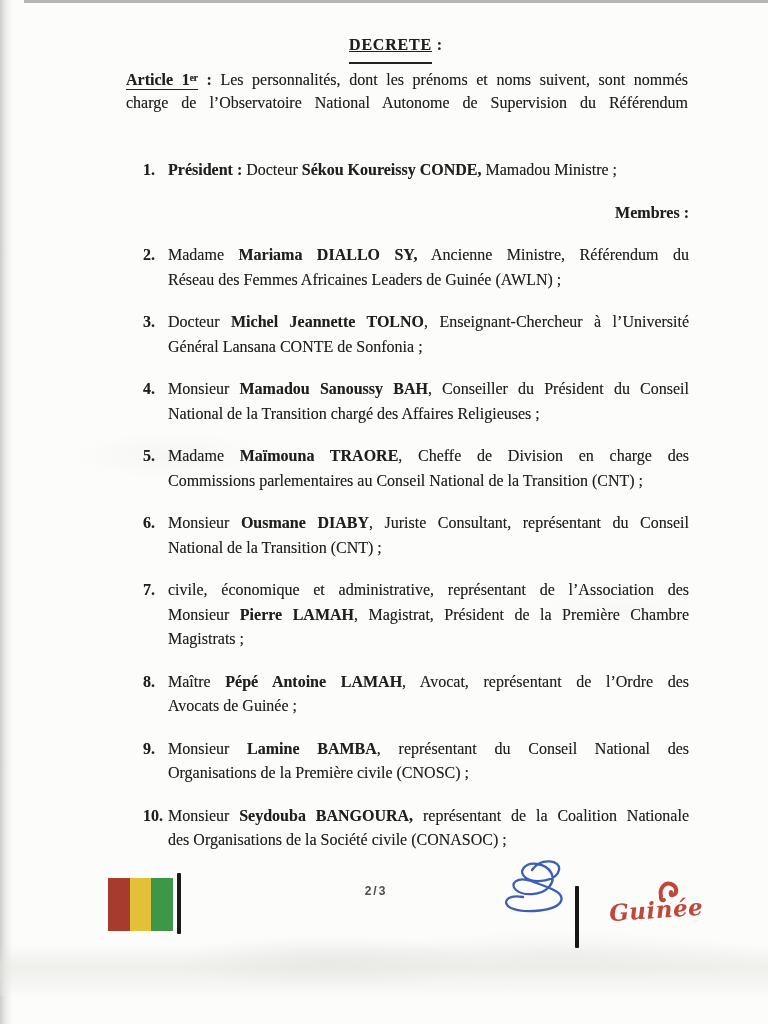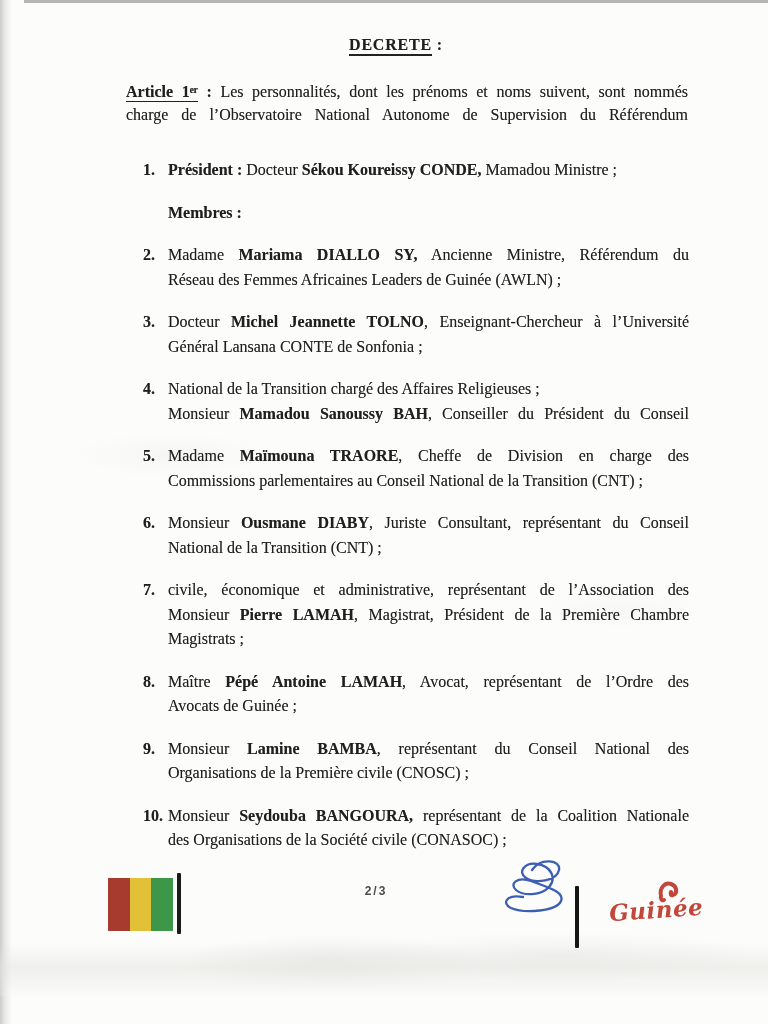--- a/index.html
+++ b/index.html
@@ -25,35 +25,35 @@
       radial-gradient(ellipse 220px 40px at 330px 962px, rgba(175,175,170,.20), transparent 70%),
       radial-gradient(ellipse 300px 36px at 560px 956px, rgba(175,175,170,.14), transparent 70%),
       radial-gradient(ellipse 140px 34px at 170px 455px, rgba(190,190,185,.10), transparent 70%),
       radial-gradient(ellipse 120px 26px at 620px 610px, rgba(190,190,185,.08), transparent 70%);}
 
   .content{position:absolute;left:0;top:0;width:768px;
     text-shadow:0 0 .5px rgba(25,25,25,.45);}
 
   .doc-title{position:absolute;top:36px;left:0;width:768px;text-align:center;
     font-size:16px;font-weight:700;letter-spacing:.8px;transform:translateX(12px);}
-  .doc-title .u-main{border-bottom:2px solid #222;padding-bottom:1px;}
+  .doc-title .u-main{border-bottom:2px solid #222;padding-bottom:9px;text-decoration:underline;}
 
-  .para{position:absolute;left:126px;top:80px;width:562px;
+  .para{position:absolute;left:126px;top:68px;width:562px;
     font-size:16px;line-height:23px;}
   .line{text-align:left;}
   .line.just{text-align:justify;text-align-last:justify;}
   .b{font-weight:700;text-align:right;}
   .u{border-bottom:1.7px solid #222;padding-bottom:.5px;}
 
   .list{position:absolute;left:143px;top:158px;width:546px;
     font-size:16px;line-height:24.5px;}
   .item{display:flex;margin-bottom:18px;}
   .item .num{flex:0 0 25px;font-weight:700;}
   .item .body{flex:1 1 auto;}
-  .members-heading{font-weight:700;margin:0 0 18px 25px;}
+  .members-heading{font-weight:700;margin:0 0 18px 25px;text-align:right;}
 
   
   .flag{position:absolute;left:108px;top:878px;width:65px;height:53px;display:flex;}
   .flag .stripe{flex:1 1 0;}
   .flag-pole{position:absolute;left:177px;top:873px;width:4px;height:61px;background:#1b1b1b;border-radius:1px;}
   .page-number{position:absolute;left:0;top:884px;width:768px;text-align:center;
     font-family:"Liberation Sans","DejaVu Sans",sans-serif;
     font-size:12px;font-weight:700;letter-spacing:2px;color:#4c4c4c;
     transform:translateX(-8px);}
   .signature{position:absolute;left:499px;top:854px;width:78px;height:72px;}
@@ -102,22 +102,22 @@
         <div class="item">
           <span class="num">3.</span>
           <div class="body">
             <div class="line just"><span>Docteur </span><span class="b">Michel Jeannette TOLNO</span><span>, Enseignant-Chercheur à l’Université</span></div>
             <div class="line"><span>Général Lansana CONTE de Sonfonia ;</span></div>
           </div>
         </div>
         <div class="item">
           <span class="num">4.</span>
           <div class="body">
+            <div class="line just"><span>Monsieur </span><span class="b">Mamadou Sanoussy BAH</span><span>, Conseiller du Président du Conseil</span></div>
             <div class="line"><span>National de la Transition chargé des Affaires Religieuses ;</span></div>
-            <div class="line just"><span>Monsieur </span><span class="b">Mamadou Sanoussy BAH</span><span>, Conseiller du Président du Conseil</span></div>
           </div>
         </div>
         <div class="item">
           <span class="num">5.</span>
           <div class="body">
             <div class="line just"><span>Madame </span><span class="b">Maïmouna TRAORE</span><span>, Cheffe de Division en charge des</span></div>
             <div class="line"><span>Commissions parlementaires au Conseil National de la Transition (CNT) ;</span></div>
           </div>
         </div>
         <div class="item">

